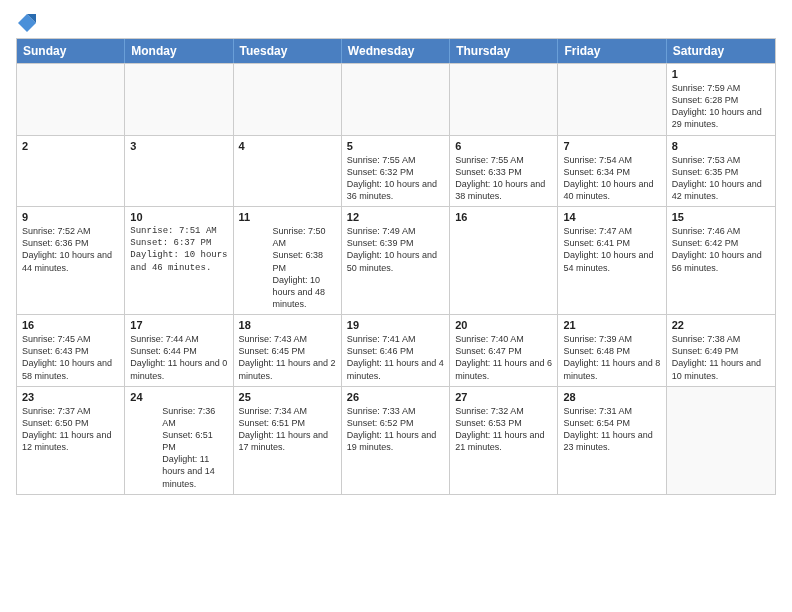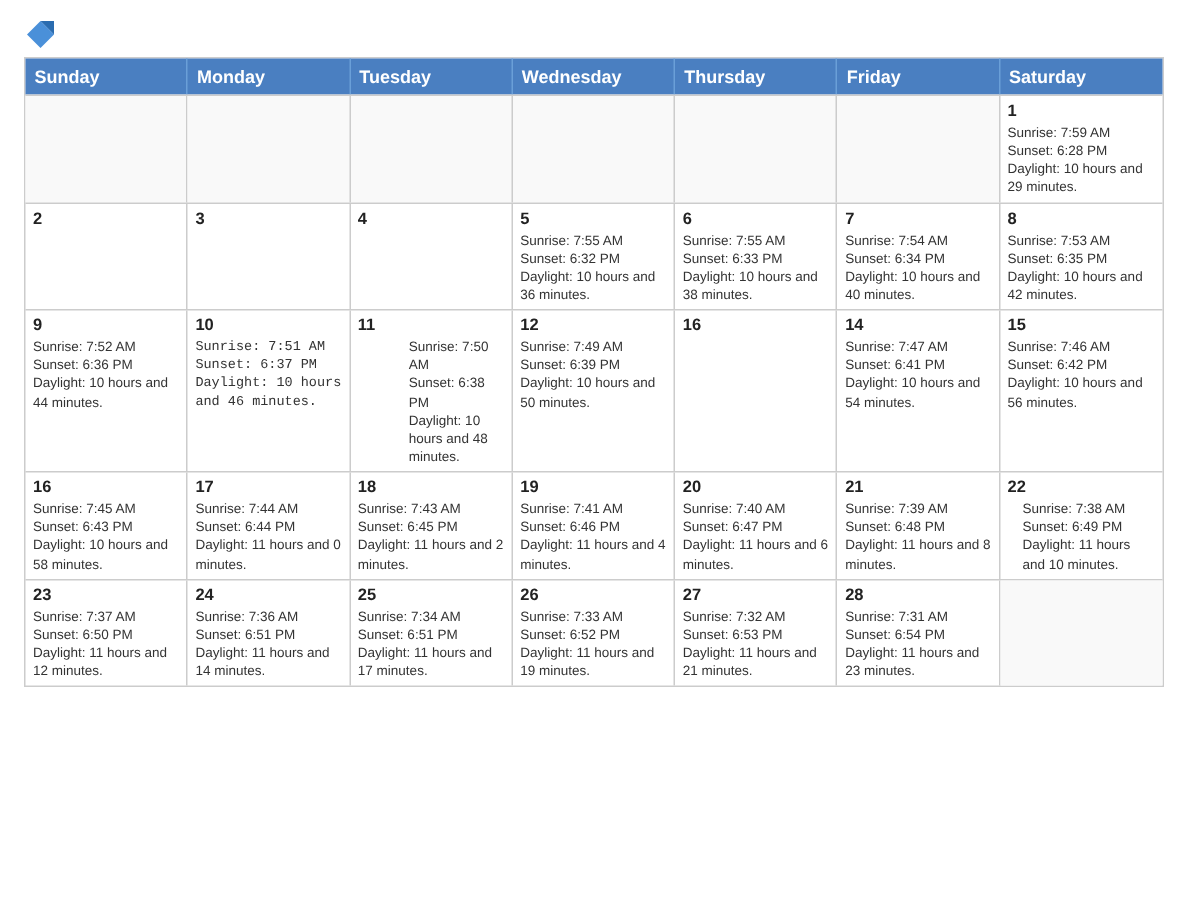--- a/index.html
+++ b/index.html
@@ -262,35 +262,35 @@
 Daylight: 11 hours and 6 minutes.</div>
           </div>
           <div class="cal-cell">
             <div class="day-num">21</div>
             <div class="cell-text" style="white-space: pre-line;">Sunrise: 7:39 AM
 Sunset: 6:48 PM
 Daylight: 11 hours and 8 minutes.</div>
           </div>
           <div class="cal-cell">
             <div class="day-num">22</div>
-            <div class="cell-text" style="white-space: pre-line; margin-left: 10px;">Sunrise: 7:38 AM
+            <div class="cell-text" style="white-space: pre-line;">Sunrise: 7:38 AM
 Sunset: 6:49 PM
 Daylight: 11 hours and 10 minutes.</div>
           </div>
         </div>
         <div class="cal-row">
           <div class="cal-cell">
             <div class="day-num">23</div>
             <div class="cell-text" style="white-space: pre-line;">Sunrise: 7:37 AM
 Sunset: 6:50 PM
 Daylight: 11 hours and 12 minutes.</div>
           </div>
           <div class="cal-cell">
             <div class="day-num">24</div>
-            <div class="cell-text" style="white-space: pre-line;">Sunrise: 7:36 AM
+            <div class="cell-text" style="white-space: pre-line; margin-left: 32px;">Sunrise: 7:36 AM
 Sunset: 6:51 PM
 Daylight: 11 hours and 14 minutes.</div>
           </div>
           <div class="cal-cell">
             <div class="day-num">25</div>
             <div class="cell-text" style="white-space: pre-line;">Sunrise: 7:34 AM
 Sunset: 6:51 PM
 Daylight: 11 hours and 17 minutes.</div>
           </div>
           <div class="cal-cell">

